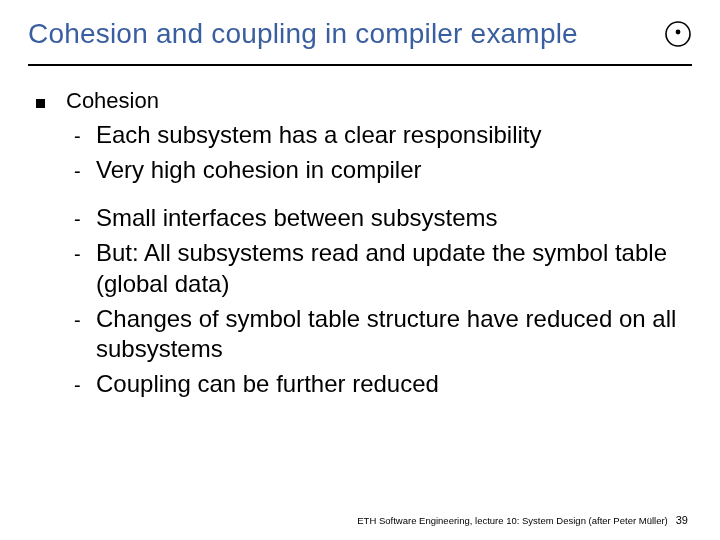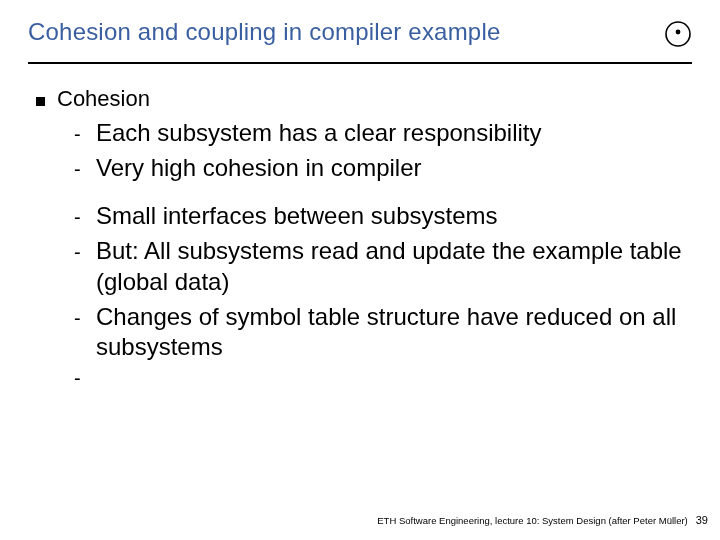--- a/index.html
+++ b/index.html
@@ -1,30 +1,30 @@
 <!DOCTYPE html>
 <html><head>
 <meta charset="utf-8">
 <style>
   * { margin: 0; padding: 0; box-sizing: border-box; }
   html, body { width: 720px; height: 540px; background: #fff; font-family: Arial, Helvetica, sans-serif; color: #000; }
   .slide { width: 720px; height: 540px; position: relative; padding: 18px 28px 0 28px; }
   .header { display: flex; align-items: flex-start; justify-content: space-between; }
-  .title { color: #3a5fa0; font-size: 24px; font-weight: 400; letter-spacing: 0.2px; }
+  .title { color: #3a5fa0; font-size: 28px; font-weight: 400; letter-spacing: 0.2px; }
   .logo { width: 28px; height: 28px; margin-top: 2px; }
   .rule { border: none; border-top: 2px solid #000; margin: 14px 0 22px 0; }
   .content { padding-left: 2px; }
-  .bullet-row { display: flex; align-items: baseline; margin: 6px 0 6px 6px; }
+  .bullet-row { display: flex; align-items: baseline; margin: 6px 0 6px 6px; gap: 9px; }
   .sq { width: 9px; height: 9px; background: #000; margin-right: 12px; margin-top: 6px; flex: 0 0 auto; }
   .bullet-text { font-size: 22px; }
   .sub-list { margin: 6px 0 18px 44px; }
   .sub-row { display: flex; align-items: baseline; margin: 4px 0; }
   .dash { width: 12px; flex: 0 0 auto; font-size: 20px; margin-right: 10px; text-align: left; }
   .sub-text { font-size: 24px; line-height: 1.28; max-width: 590px; }
-  .footer { position: absolute; bottom: 14px; right: 12px; font-size: 9.5px; color: #000; display: flex; align-items: baseline; gap: 8px; }
+  .footer { position: absolute; bottom: 14px; right: 32px; font-size: 9.5px; color: #000; display: flex; align-items: baseline; gap: 8px; }
   .pagenum { font-size: 11px; }
 </style>
 </head>
 <body>
 
 <div class="slide">
   <div class="header">
     <div class="title">Cohesion and coupling in compiler example</div>
     <div class="logo">
       <svg viewBox="0 0 28 28" width="28" height="28">
@@ -52,28 +52,29 @@
       </div>
     </div>
 
     <div class="sub-list">
       <div class="sub-row">
         <div class="dash">-</div>
         <div class="sub-text">Small interfaces between subsystems</div>
       </div>
       <div class="sub-row">
         <div class="dash">-</div>
-        <div class="sub-text">But: All subsystems read and update the example table (global data)</div>
+        <div class="sub-text">But: All subsystems read and update the symbol table (global data)</div>
       </div>
       <div class="sub-row">
         <div class="dash">-</div>
         <div class="sub-text">Changes of symbol table structure have reduced on all subsystems</div>
       </div>
       <div class="sub-row">
         <div class="dash">-</div>
+        <div class="sub-text">Coupling can be further reduced</div>
       </div>
     </div>
 
   </div>
 
   <div class="footer">
     <span>ETH Software Engineering, lecture 10: System Design (after Peter Müller)</span>
     <span class="pagenum">39</span>
   </div>
 </div>

